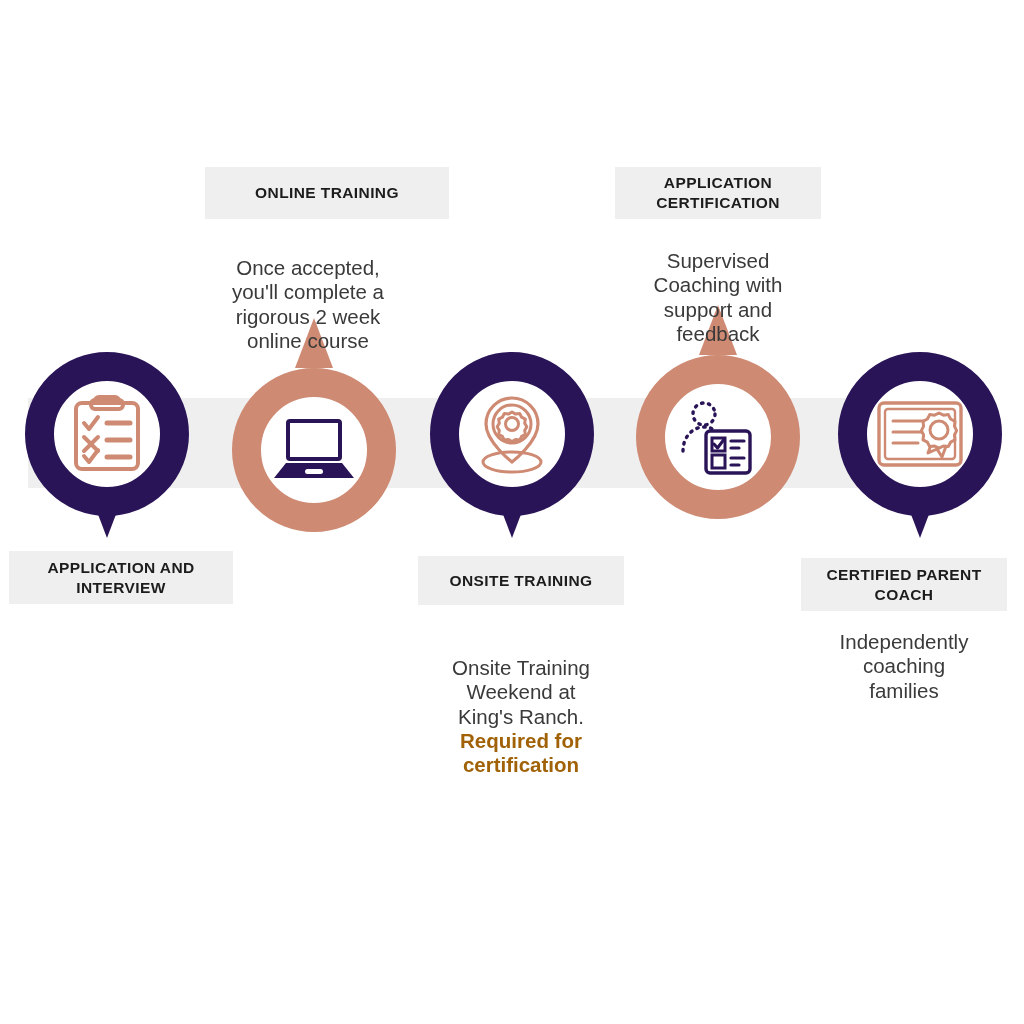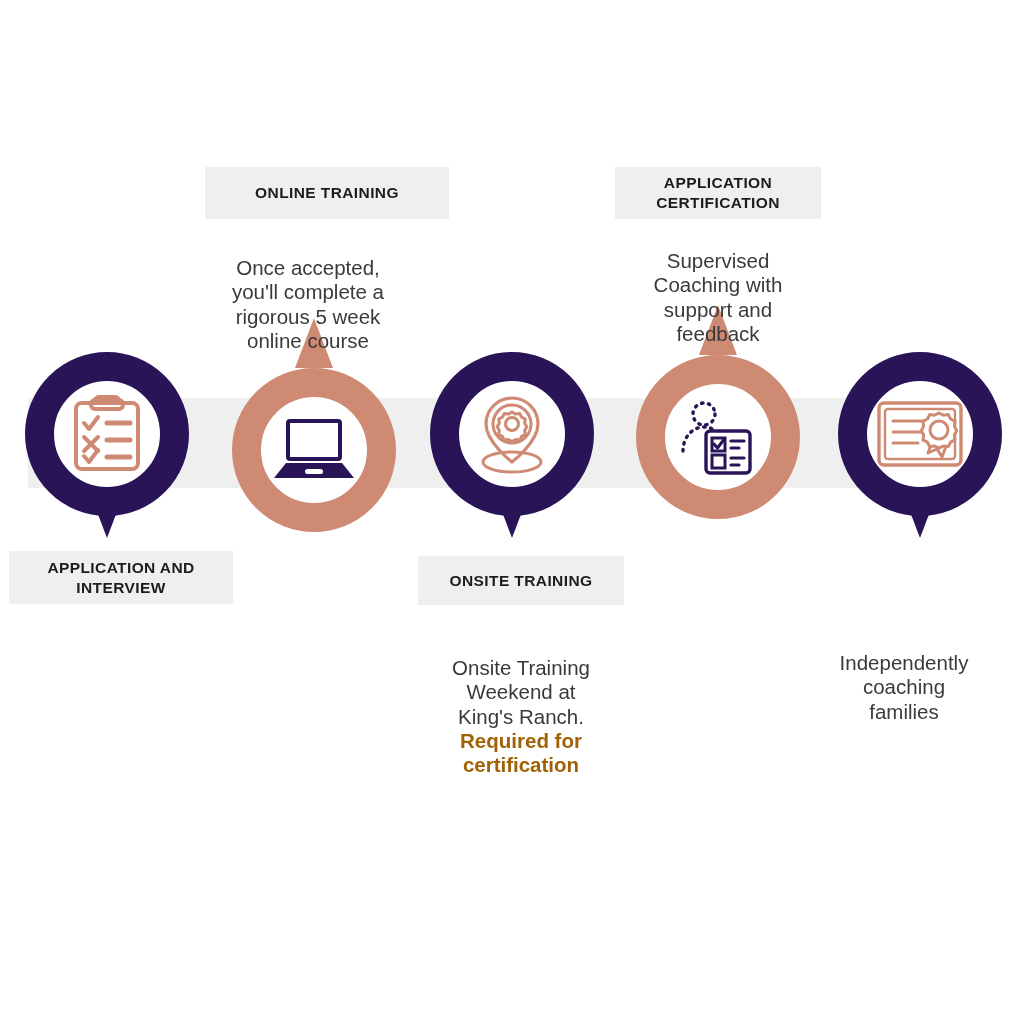--- a/index.html
+++ b/index.html
@@ -168,21 +168,21 @@
         <rect x="33" y="52" width="18" height="5" rx="2.5" fill="#ffffff"></rect>
       </svg>
     </div>
   </div>
   <div class="label-box" style="left:205px; top:167px; width:244px; height:52px;">
     <div class="label-text">ONLINE TRAINING</div>
   </div>
   <div class="desc" style="left:205px; top:232px; width:206px;">
     <span>Once accepted,
 you'll complete a
-rigorous 5 week
+rigorous 2 week
 online course</span>
   </div>
 
   <div class="pin navy down" style="left:430px; top:352px;">
     <div class="pin-tail"></div>
     <div class="pin-ring"></div>
     <div class="pin-icon">
       <svg width="80" height="84" viewBox="0 0 80 84">
         <path d="M40 6 a26 26 0 0 1 26 26 c0 18 -26 38 -26 38 S14 50 14 32 A26 26 0 0 1 40 6 Z" fill="none" stroke="#CE8A72" stroke-width="3.2"></path>
         <circle cx="40" cy="32" r="19" fill="none" stroke="#CE8A72" stroke-width="3"></circle>
@@ -245,19 +245,23 @@
         <rect x="9" y="10" width="70" height="50" rx="3" fill="none" stroke="#CE8A72" stroke-width="2.4"></rect>
         <line x1="17" y1="22" x2="50" y2="22" stroke="#CE8A72" stroke-width="3" stroke-linecap="round"></line>
         <line x1="17" y1="33" x2="50" y2="33" stroke="#CE8A72" stroke-width="3" stroke-linecap="round"></line>
         <line x1="17" y1="44" x2="42" y2="44" stroke="#CE8A72" stroke-width="3" stroke-linecap="round"></line>
         <path d="M59 35 l-7 19 l9 -4 l5 8 l6 -16 Z" fill="#ffffff" stroke="#CE8A72" stroke-width="3" stroke-linejoin="round"></path>
         <path d="M63 14 l4.4 2.2 4.9 -0.6 2.3 4.4 4.4 2.3 -0.6 4.9 2.2 4.4 -2.2 4.4 0.6 4.9 -4.4 2.3 -2.3 4.4 -4.9 -0.6 -4.4 2.2 -4.4 -2.2 -4.9 0.6 -2.3 -4.4 -4.4 -2.3 0.6 -4.9 -2.2 -4.4 2.2 -4.4 -0.6 -4.9 4.4 -2.3 2.3 -4.4 4.9 0.6 Z" fill="#ffffff" stroke="#CE8A72" stroke-width="3" stroke-linejoin="round"></path>
         <circle cx="63" cy="31" r="9" fill="none" stroke="#CE8A72" stroke-width="3"></circle>
       </svg>
     </div>
   </div>
-  <div class="desc" style="left:801px; top:627px; width:206px;">
+  <div class="label-box" style="left:801px; top:558px; width:206px; height:53px;">
+    <div class="label-text">CERTIFIED PARENT
+COACH</div>
+  </div>
+  <div class="desc" style="left:801px; top:606px; width:206px;">
     <span>Independently
 coaching
 families</span>
   </div>
 
 </div>
 
 </body></html>

